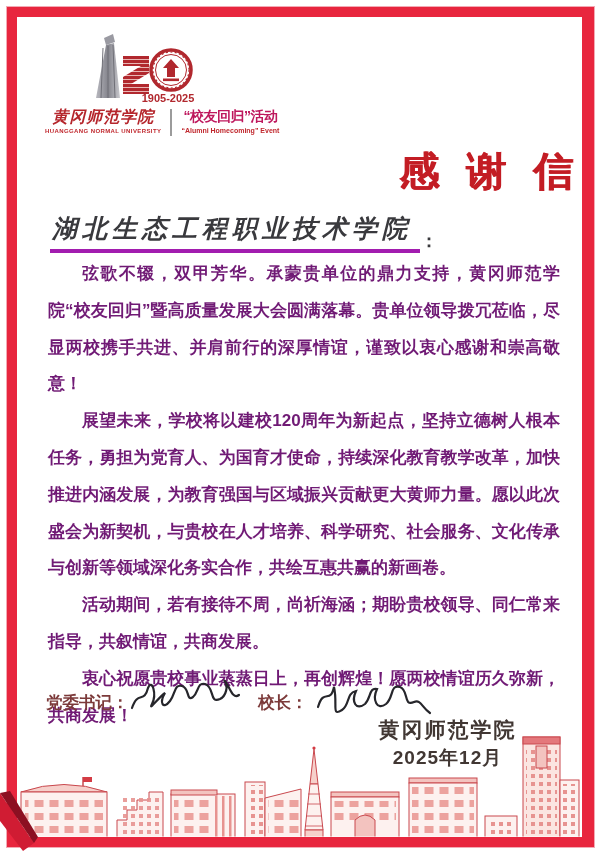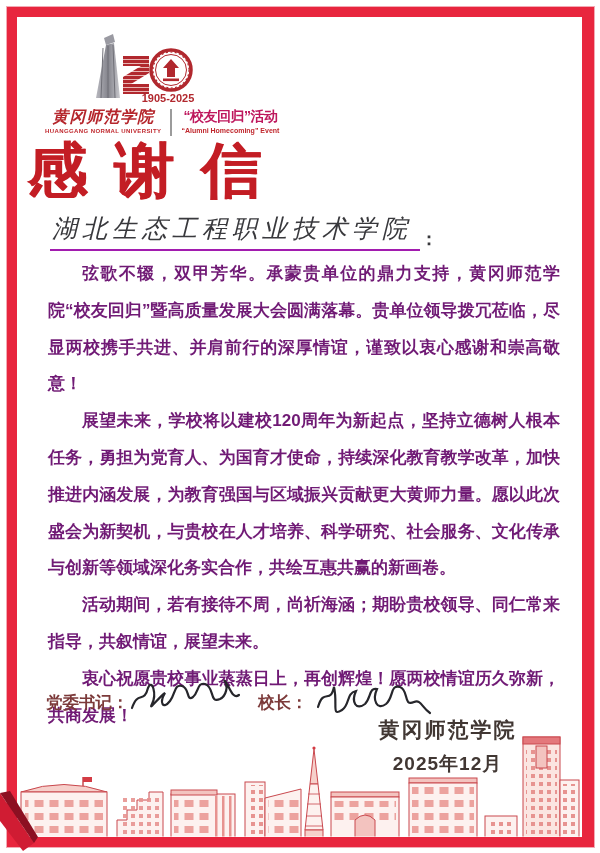--- a/index.html
+++ b/index.html
@@ -24,31 +24,31 @@
   .logo-cn{
     font-family:"DejaVu Serif",serif;font-weight:bold;font-style:italic;
     color:#b5262c;font-size:16px;letter-spacing:1px;white-space:nowrap;line-height:18px;
   }
   .logo-en{color:#c0272d;font-size:6px;font-weight:bold;letter-spacing:.4px;white-space:nowrap;margin-top:2px;}
   .logo-div{width:2px;height:27px;background:#9b9b9b;margin-top:1px;}
   .event-cn{color:#be185d;font-weight:bold;font-size:14px;letter-spacing:-.5px;white-space:nowrap;line-height:17px;}
   .event-en{color:#c0272d;font-size:7px;font-weight:bold;white-space:nowrap;margin-top:2px;}
   
   .title{
-    position:absolute;top:144px;left:0;width:100%;text-align:left;
-    font-size:60px;font-weight:900;color:#c31d24;
+    position:absolute;top:144px;left:0;width:100%;text-align:right;
+    font-size:40px;font-weight:900;color:#c31d24;
     letter-spacing:27px;text-indent:27px;line-height:54px;
     text-shadow:1px 0 0 #c31d24;
   }
   
   .salutation{position:absolute;left:50px;top:212px;white-space:nowrap;}
   .salutation .name{
-    display:inline-block;font-family:"DejaVu Serif",serif;font-style:italic;font-weight:normal;
+    display:inline-block;font-family:"DejaVu Serif",serif;font-style:italic;font-weight:bold;
     font-size:25px;letter-spacing:5px;color:#39393d;
-    border-bottom:2px solid #a21caf;padding:0 8px 4px 2px;min-width:300px;
+    border-bottom:4px solid #a21caf;padding:0 8px 4px 2px;min-width:300px;
   }
   .salutation .colon{font-size:18px;color:#39393d;font-weight:bold;vertical-align:bottom;}
   
   .body-text{position:absolute;left:48px;top:256px;width:512px;}
   .body-text p{
     margin:0;text-indent:2em;text-align:justify;
     font-size:17px;line-height:36.8px;font-weight:600;color:#701a75;
   }
   
   .sign-row{position:absolute;left:46px;top:672px;width:512px;height:54px;}
@@ -56,21 +56,21 @@
     position:absolute;font-size:16.5px;font-weight:bold;color:#7c3a3a;white-space:nowrap;top:20px;
   }
   .sig-label.secretary{left:0;text-align:right;}
   .sig-label.president{left:212px;}
   .sig-svg{position:absolute;top:0;}
   .sig-svg.s1{left:80px;}
   .sig-svg.s2{left:264px;top:3px;}
   
   .footer-block{position:absolute;right:60px;top:716px;width:185px;text-align:center;z-index:4;}
   .footer-school{font-size:21px;font-weight:bold;color:#413733;letter-spacing:2px;}
-  .footer-date{font-size:19px;font-weight:bold;color:#413733;margin-top:7px;letter-spacing:1px;}
+  .footer-date{font-size:19px;font-weight:bold;color:#413733;margin-top:1px;letter-spacing:1px;}
   
   .skyline{position:absolute;left:17px;bottom:9px;z-index:2;}
   .corner-ribbon{position:absolute;left:0;bottom:0;z-index:6;}
 </style>
 </head>
 <body>
 
 <div class="frame"></div>
 
 <div class="logo-block">
@@ -123,21 +123,21 @@
 
 <div class="title">感谢信</div>
 
 <div class="salutation">
   <span class="name">湖北生态工程职业技术学院</span><span class="colon">：</span>
 </div>
 
 <div class="body-text">
   <p>弦歌不辍，双甲芳华。承蒙贵单位的鼎力支持，黄冈师范学院“校友回归”暨高质量发展大会圆满落幕。贵单位领导拨冗莅临，尽显两校携手共进、并肩前行的深厚情谊，谨致以衷心感谢和崇高敬意！</p>
   <p>展望未来，学校将以建校120周年为新起点，坚持立德树人根本任务，勇担为党育人、为国育才使命，持续深化教育教学改革，加快推进内涵发展，为教育强国与区域振兴贡献更大黄师力量。愿以此次盛会为新契机，与贵校在人才培养、科学研究、社会服务、文化传承与创新等领域深化务实合作，共绘互惠共赢的新画卷。</p>
-  <p>活动期间，若有接待不周，尚祈海涵；期盼贵校领导、同仁常来指导，共叙情谊，展望未来。</p>
+  <p>活动期间，若有接待不周，尚祈海涵；期盼贵校领导、同仁常来指导，共叙情谊，共商发展。</p>
   <p>衷心祝愿贵校事业蒸蒸日上，再创辉煌！愿两校情谊历久弥新，共商发展！</p>
 </div>
 
 <div class="sign-row">
   <span class="sig-label secretary">党委书记：</span>
   <svg class="sig-svg s1" width="118" height="52" viewBox="0 0 118 52">
     <path d="M6,36 C12,18 18,32 22,16 C26,6 31,22 26,32 C22,40 33,25 39,21 C33,31 37,38 44,29 C50,21 48,12 56,14 C64,16 60,30 67,25 C73,20 71,10 79,12 C89,15 83,32 94,27 C100,24 103,14 98,8 C104,14 106,28 113,23" fill="none" stroke="#26262b" stroke-width="2.2" stroke-linecap="round"></path>
   </svg>
   <span class="sig-label president">校长：</span>
   <svg class="sig-svg s2" width="128" height="50" viewBox="0 0 128 50">

